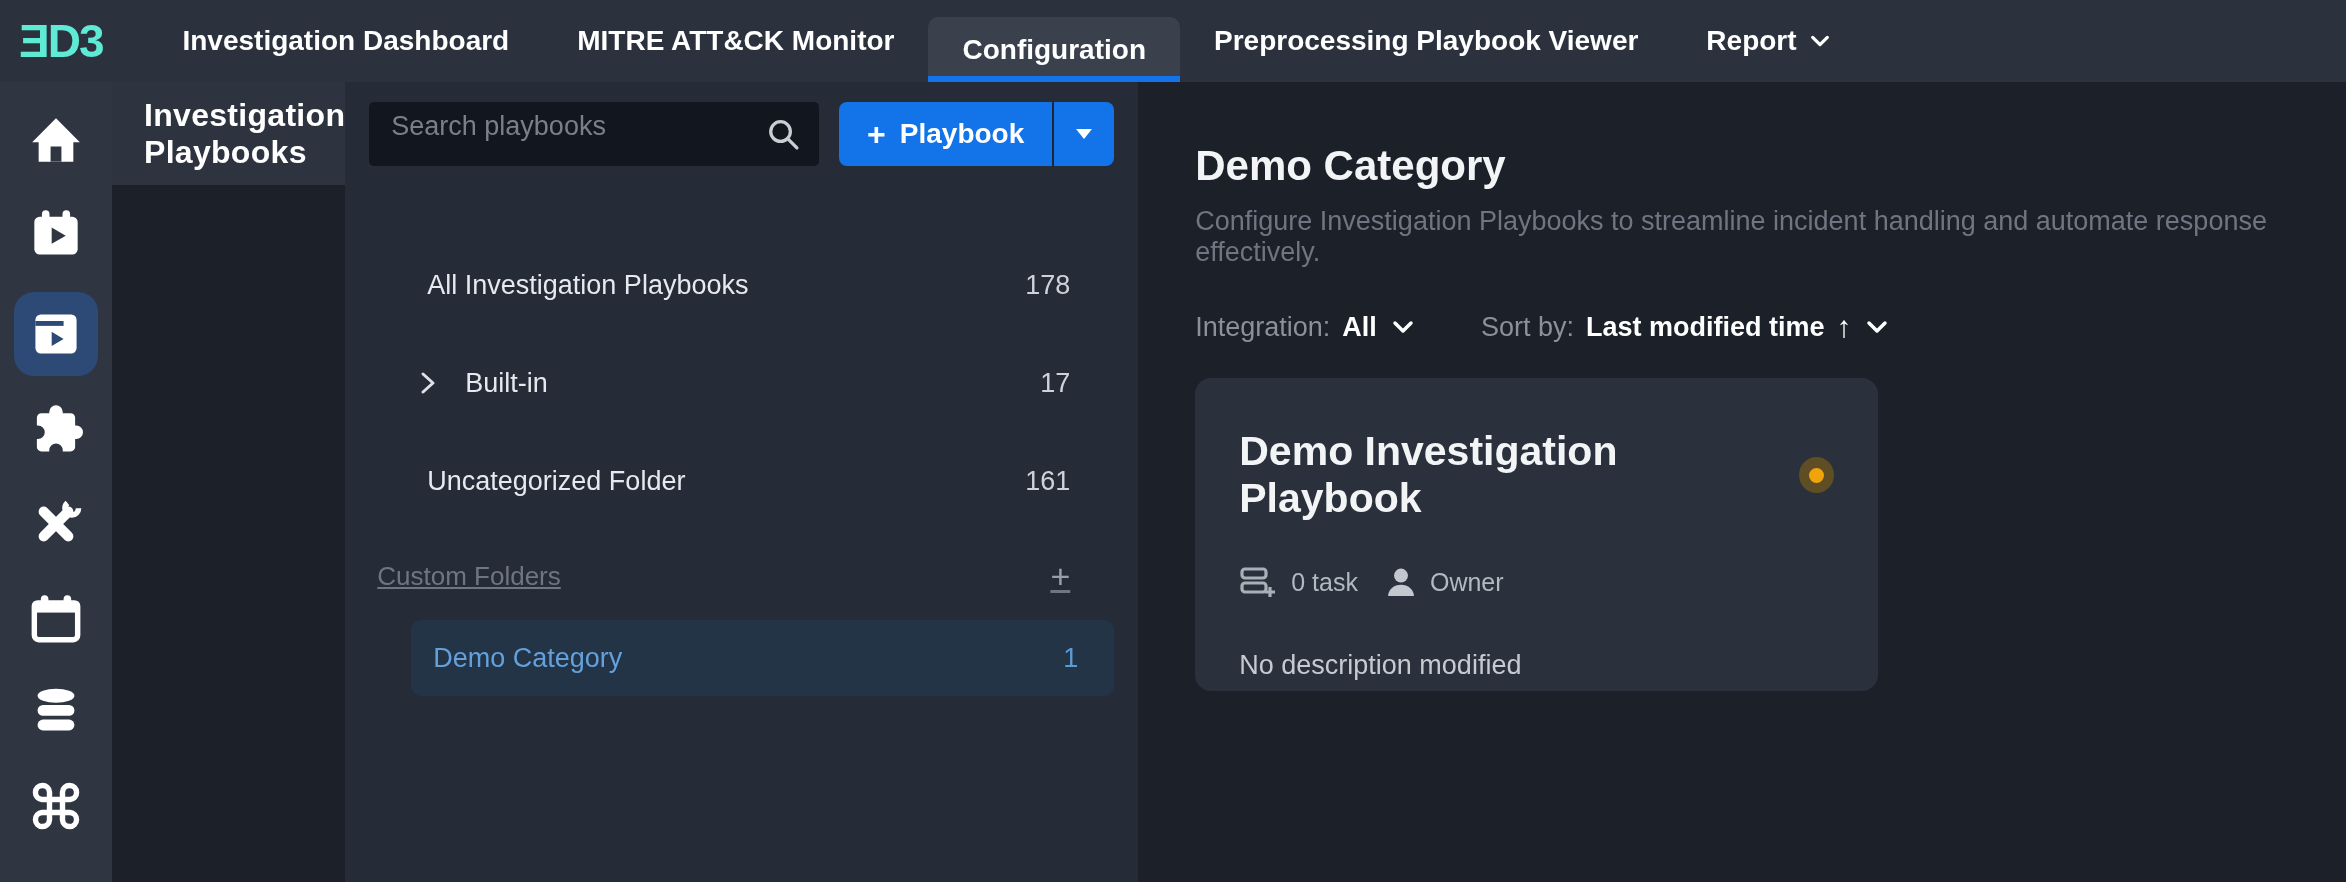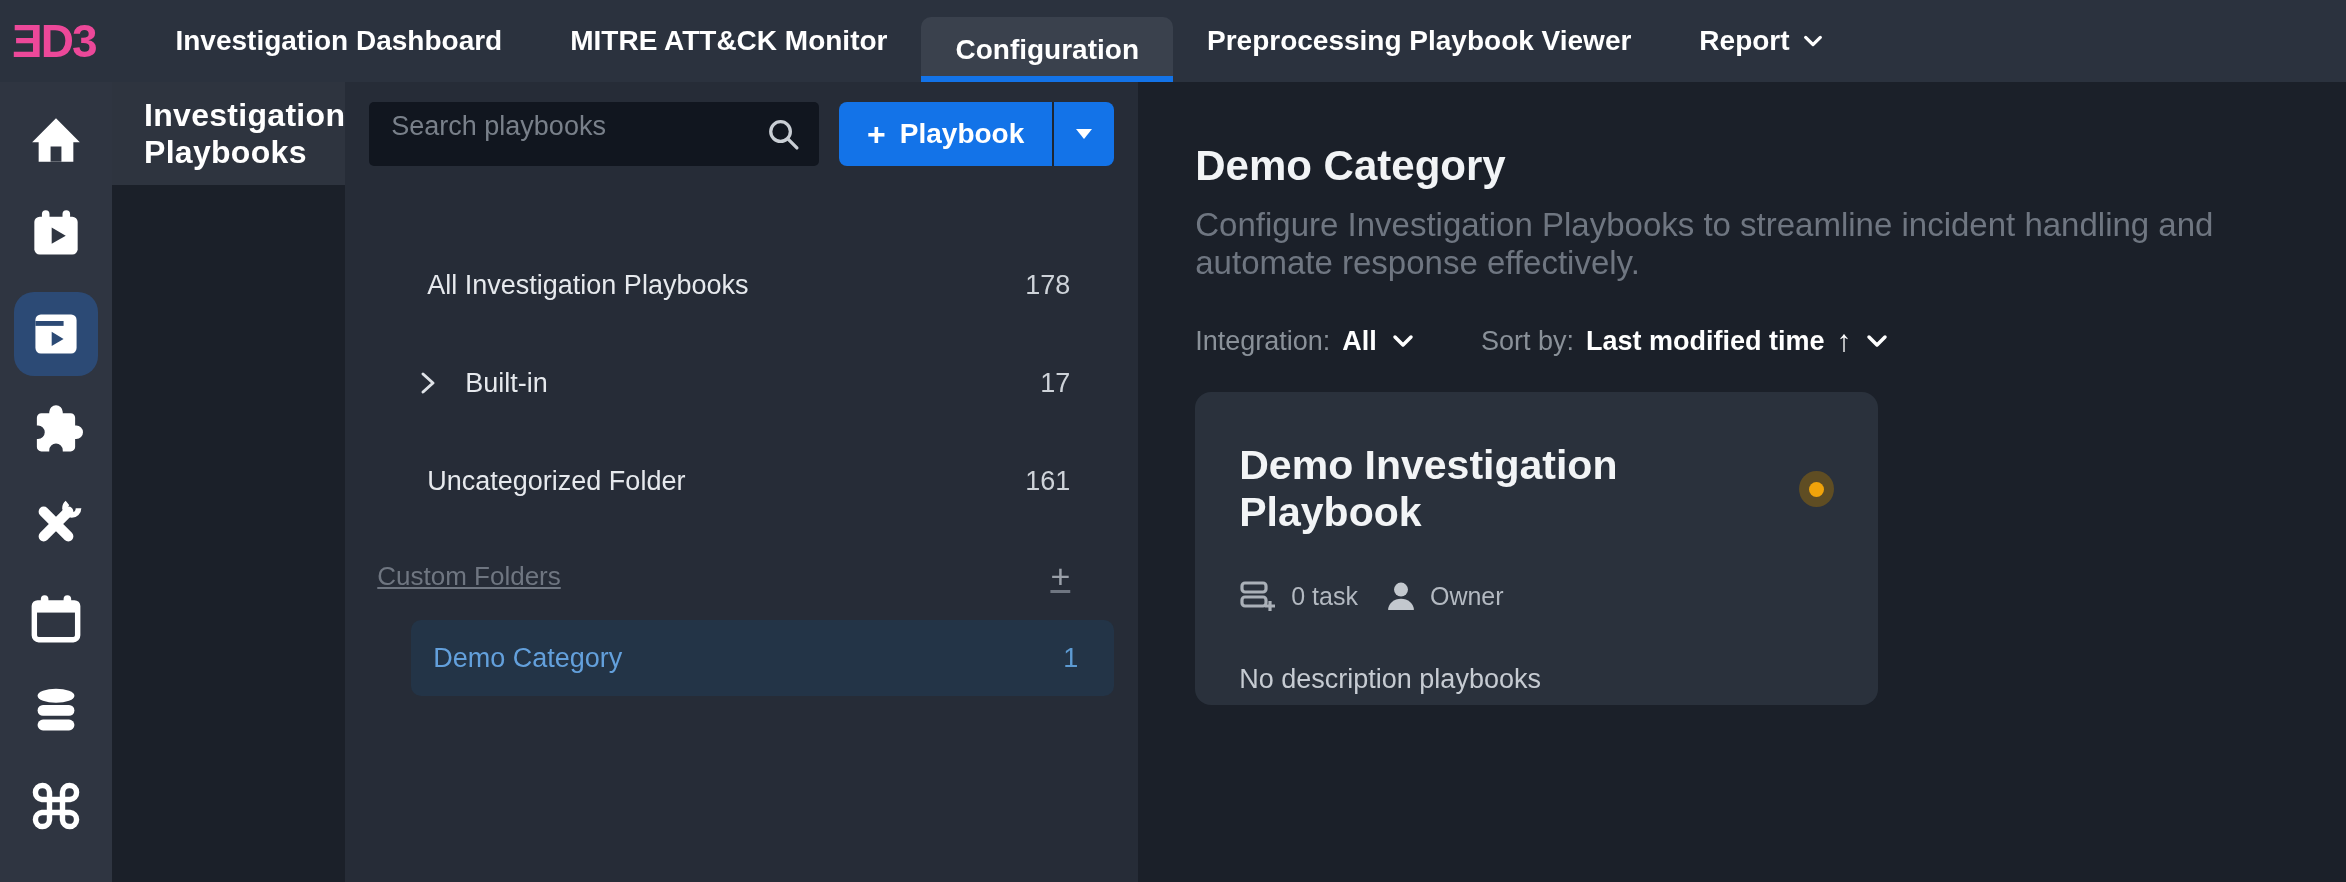--- a/index.html
+++ b/index.html
@@ -2,22 +2,22 @@
 <html><head>
 <meta charset="utf-8">
 <style>
   * { margin:0; padding:0; box-sizing:border-box; }
   html,body { width:2346px; height:882px; overflow:hidden; background:#1b2029;
     font-family:"Liberation Sans", sans-serif; color:#e6e9ed; }
   .app { width:2346px; height:882px; display:flex; flex-direction:column; }
 
   
   .topnav { height:82px; background:#2b323e; display:flex; align-items:stretch; flex:0 0 82px; }
-  .logo { display:flex; align-items:center; padding:0 0 0 12px; margin-right:46px;
-    font-size:46px; font-weight:800; color:#ec4899; letter-spacing:-2px; }
+  .logo { display:flex; align-items:center; padding:0 0 0 19px; margin-right:46px;
+    font-size:46px; font-weight:800; color:#5eead4; letter-spacing:-2px; }
   .nav-item { display:flex; align-items:center; gap:12px; padding:0 34px;
     font-size:28px; font-weight:600; color:#ffffff; cursor:pointer; white-space:nowrap; }
   .nav-item.active { align-self:flex-end; height:65px; background:#3a414d;
     border-radius:10px 10px 0 0; position:relative; }
   .nav-item.active::after { content:""; position:absolute; left:0; right:0; bottom:0;
     height:6px; background:#1373e8; }
 
   
   .body { flex:1; display:flex; min-height:0; }
   .sidebar { width:112px; background:#2f3541; display:flex; flex-direction:column;
@@ -60,21 +60,21 @@
     padding-left:8px; padding-right:44px; font-size:26px; color:#6f7681;text-decoration:underline; }
   .section-row .add-folder { margin-left:auto; font-size:34px; color:#9aa0a9;
     line-height:1; cursor:pointer; }
   .tree-row.selected { background:#233447; border-radius:10px; margin-left:42px;
     padding-left:22px; padding-right:36px; height:76px; color:#63a0dc; }
   .tree-row.selected .count { color:#5d9bd3; }
 
   
   .main { flex:1; background:#1b2029; padding:60px 40px 0 57px; min-width:0; }
   .main h1 { font-size:42px; font-weight:700; color:#f2f4f6; margin-bottom:16px; }
-  .subtitle { font-size:33px; color:#6f7681; margin-bottom:42px; }
+  .subtitle { font-size:27px; color:#6f7681; margin-bottom:42px; }
   .filters { display:flex; align-items:center; font-size:27px; margin-bottom:34px; }
   .filter-label { color:#8a9199; }
   .filter-value { color:#ffffff; font-weight:600; margin-left:12px; }
   .filter-chev { margin-left:14px; display:flex; align-items:center; }
   .filter-gap { width:66px; }
   .sort-dir { color:#ffffff; font-weight:600; font-size:30px; margin-left:12px; }
   .filter-ctl { display:flex; align-items:center; cursor:pointer; }
 
   .card { width:683px; height:313px; background:#2a313c; border-radius:16px;
     padding:0 44px; cursor:pointer; }
@@ -283,19 +283,19 @@
               <span class="mlabel">0 task</span>
               <span class="sep"></span>
               <span style="display:flex;">
                 <svg width="30" height="30" viewBox="0 0 28 28">
                   <circle cx="14" cy="8" r="6.5" fill="#c3c8ce"></circle>
                   <path d="M2 27 a12 10.5 0 0 1 24 0 Z" fill="#c3c8ce"></path>
                 </svg>
               </span>
               <span class="mlabel">Owner</span>
             </div>
-            <div class="card-desc">No description playbooks</div>
+            <div class="card-desc">No description modified</div>
           </div>
         </div>
       </div>
     </div>
   </div>
 </div>
 
 </body></html>

